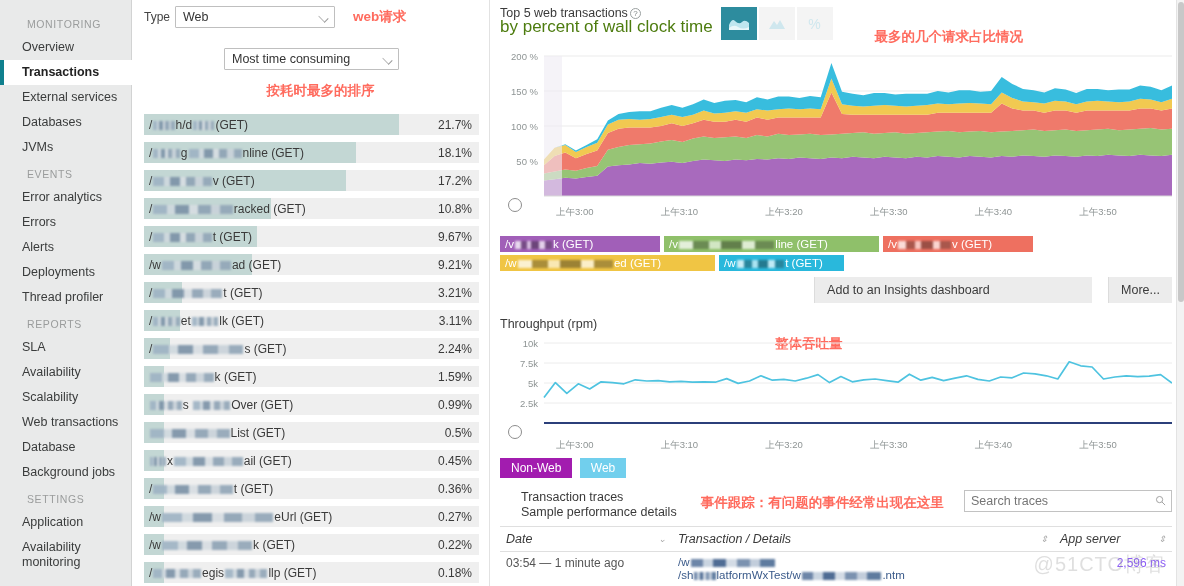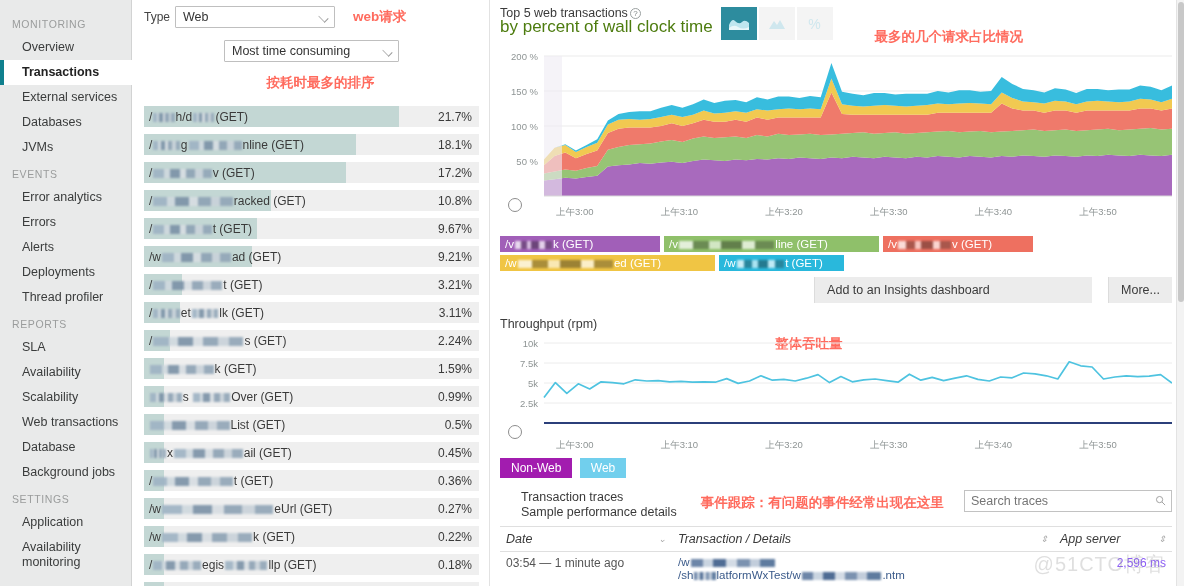--- a/index.html
+++ b/index.html
@@ -22,20 +22,21 @@
     padding-top: 10px;
     flex: 0 0 132px;
     position: relative;
   }
   .nav-group-title {
     font-size: 10.5px;
     letter-spacing: 0.6px;
     color: #9a9c9c;
     padding: 8px 0 5px 12px;
     font-weight: 400;
+    margin-left: 15px;
   }
   .nav-item {
     font-size: 12.5px;
     color: #3a3c3c;
     padding: 5px 8px 5px 22px;
     line-height: 15px;
     cursor: pointer;
     white-space: nowrap;
   }
   .nav-item.active {
@@ -50,21 +51,21 @@
 
   
   .listpanel {
     width: 358px; flex: 0 0 358px;
     height: 586px;
     background: #fff;
     padding: 6px 10px 0 12px;
     position: relative;
     border-right: 1px solid #e2e2e2;
   }
-  .ctrl-row { display: flex; align-items: center; margin-bottom: 0; }
+  .ctrl-row { display: flex; align-items: center; margin-bottom: 8px; }
   .ctrl-label { font-size: 12px; color: #444; margin-right: 5px; }
   .select {
     position: relative;
     border: 1px solid #bfbfbf;
     background: #fff;
     height: 22px;
     line-height: 20px;
     font-size: 12.5px;
     color: #333;
     padding: 0 22px 0 7px;

